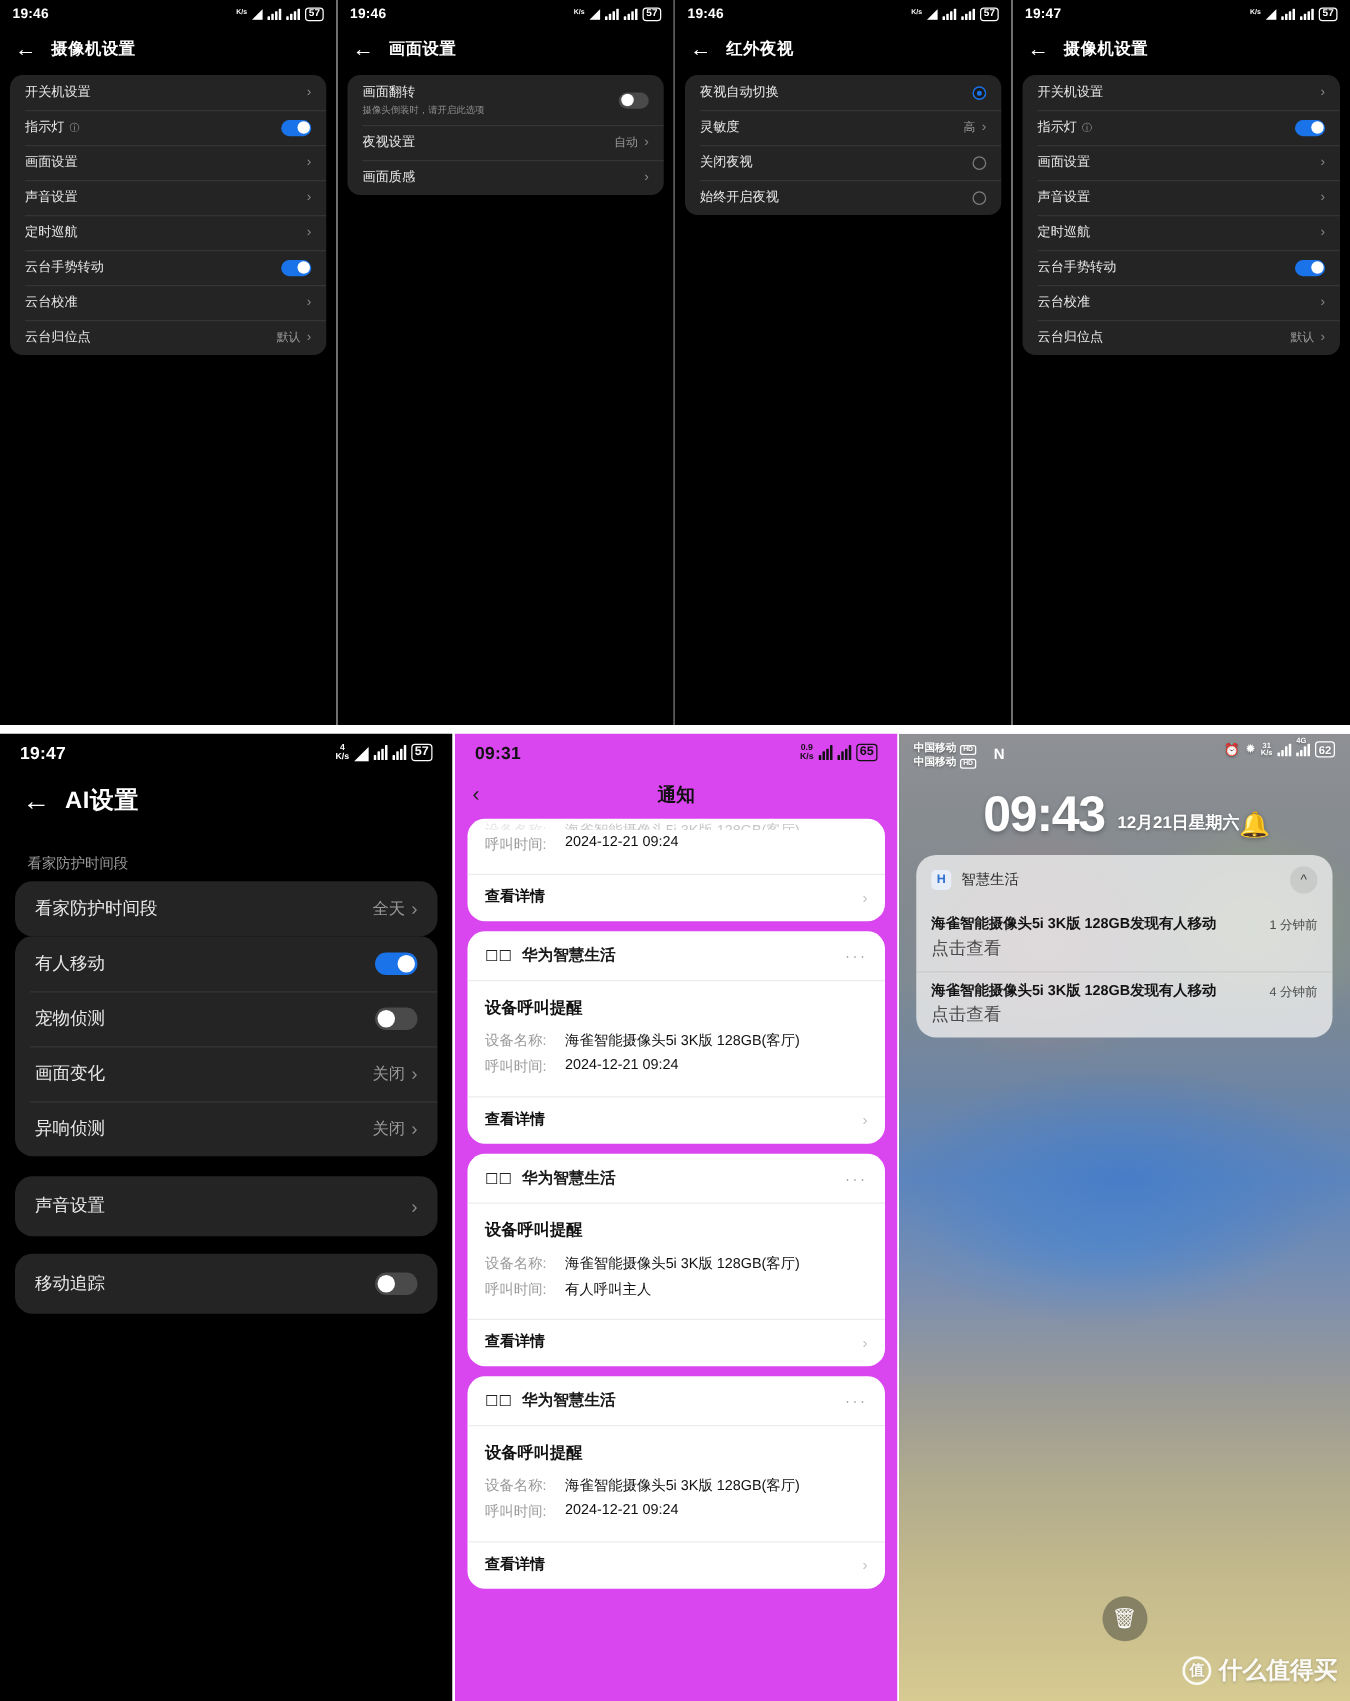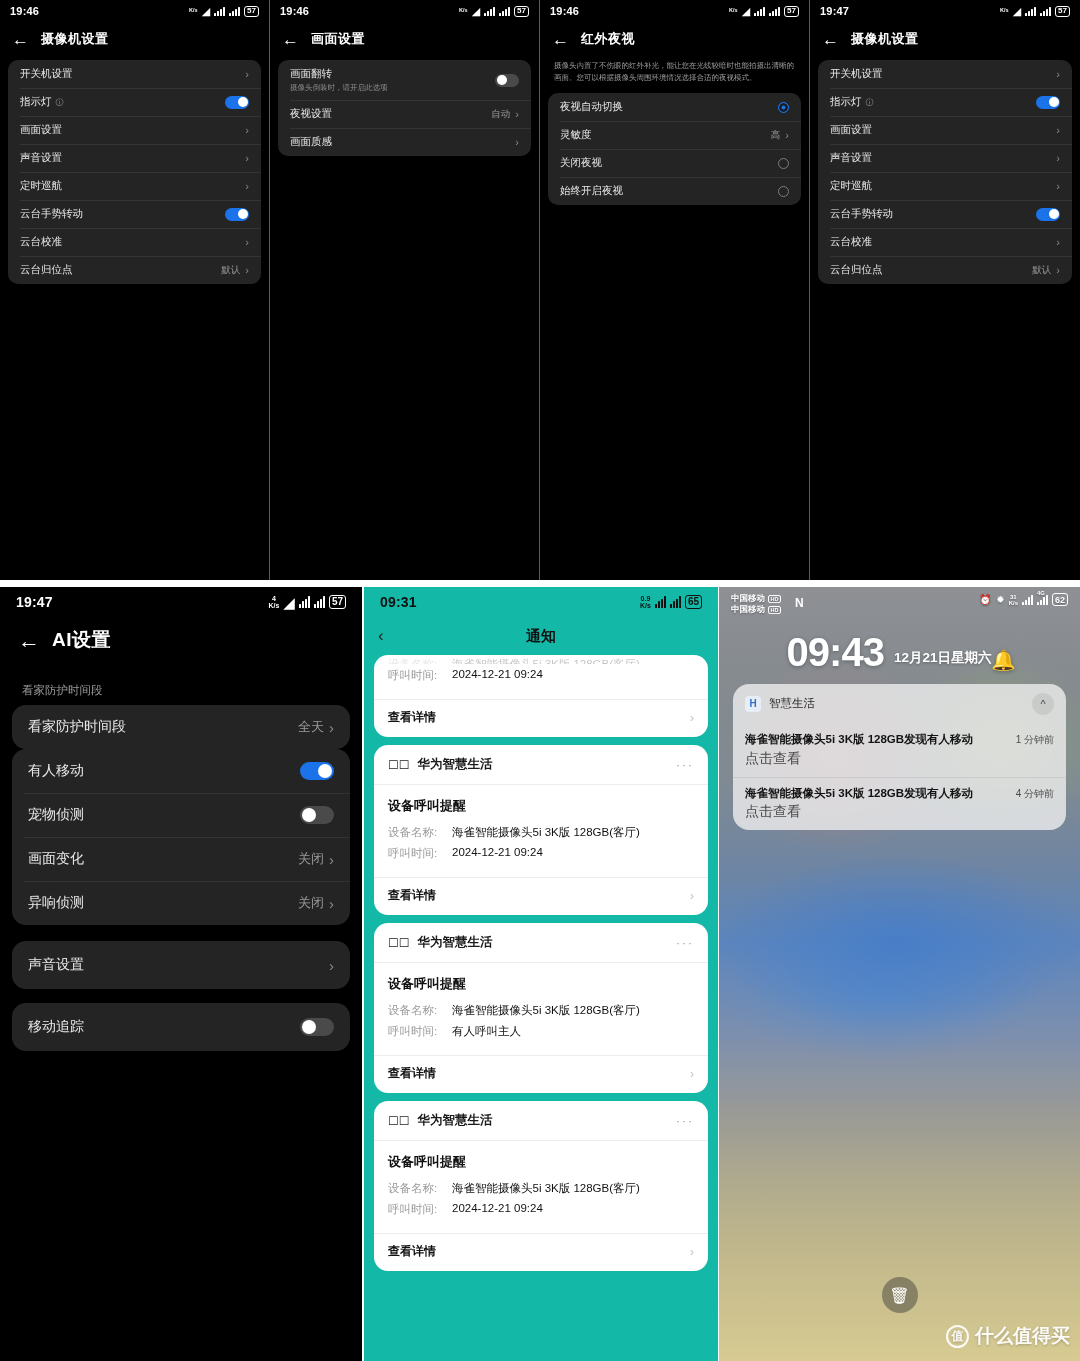--- a/index.html
+++ b/index.html
@@ -69,21 +69,21 @@
   .big .row { min-height:44px; padding:0 16px; }
   .big .row .lbl { font-size:14px; }
   .big .row .right { font-size:13px; }
   .big .chev { font-size:15px; }
   .big .toggle { width:34px;height:18px;border-radius:9px;}
   .big .toggle::after{width:14px;height:14px;top:2px;left:2px;}
   .big .toggle.on::after{left:18px;}
   .big .grouplabel{ font-size:11.5px; padding: 14px 22px 7px 22px; }
 
   
-  .light { background:#14b8a6; color:#111; }
+  .light { background:#d946ef; color:#111; }
   .light .statusbar { height:30px; font-size:14px; padding:0 16px; color:#111; font-weight:bold;}
   .nav-light { display:flex; align-items:center; height:38px; padding:0 14px; position:relative;}
   .nav-light .back { font-size:17px; color:#222; }
   .nav-light .title { position:absolute; left:0; right:0; text-align:center;
                       font-size:15px; font-weight:bold; color:#111; pointer-events:none;}
   .notif { background:#fff; border-radius:14px; margin:0 10px 8px 10px; overflow:hidden; }
   .notif-head { display:flex; align-items:center; justify-content:space-between;
                 padding: 11px 14px; border-bottom:1px solid #ececec;}
   .notif-head .app { display:flex; align-items:center; gap:8px; font-size:12.5px; font-weight:bold; color:#1a1a1a;}
   .appglyph{ font-size:12px; color:#222; font-weight:bold;}
@@ -302,21 +302,20 @@
             <i></i>
             <i></i>
           </span>
         <span class="batt">57</span>
       </span>
     </div>
     <div class="navbar">
       <span class="back">←</span>
       <span class="title">红外夜视</span>
     </div>
-    <div class="desc">摄像头内置了不伤眼的红外补光，能让您在光线较暗时也能拍摄出清晰的画面。您可以根据摄像头周围环境情况选择合适的夜视模式。</div>
     <div class="card">
       <div class="row">
         <span class="lbl">夜视自动切换</span>
         <span class="right">
             <span class="radio sel"></span>
           </span>
       </div>
       <div class="row">
         <span class="lbl">灵敏度</span>
         <span class="right">

